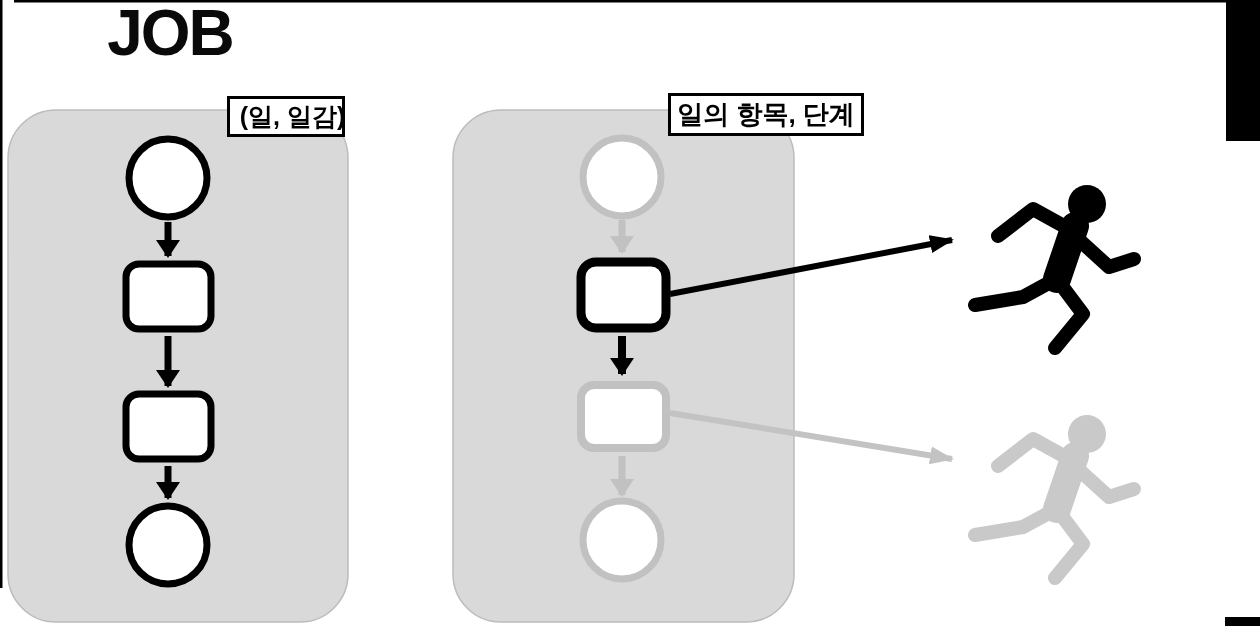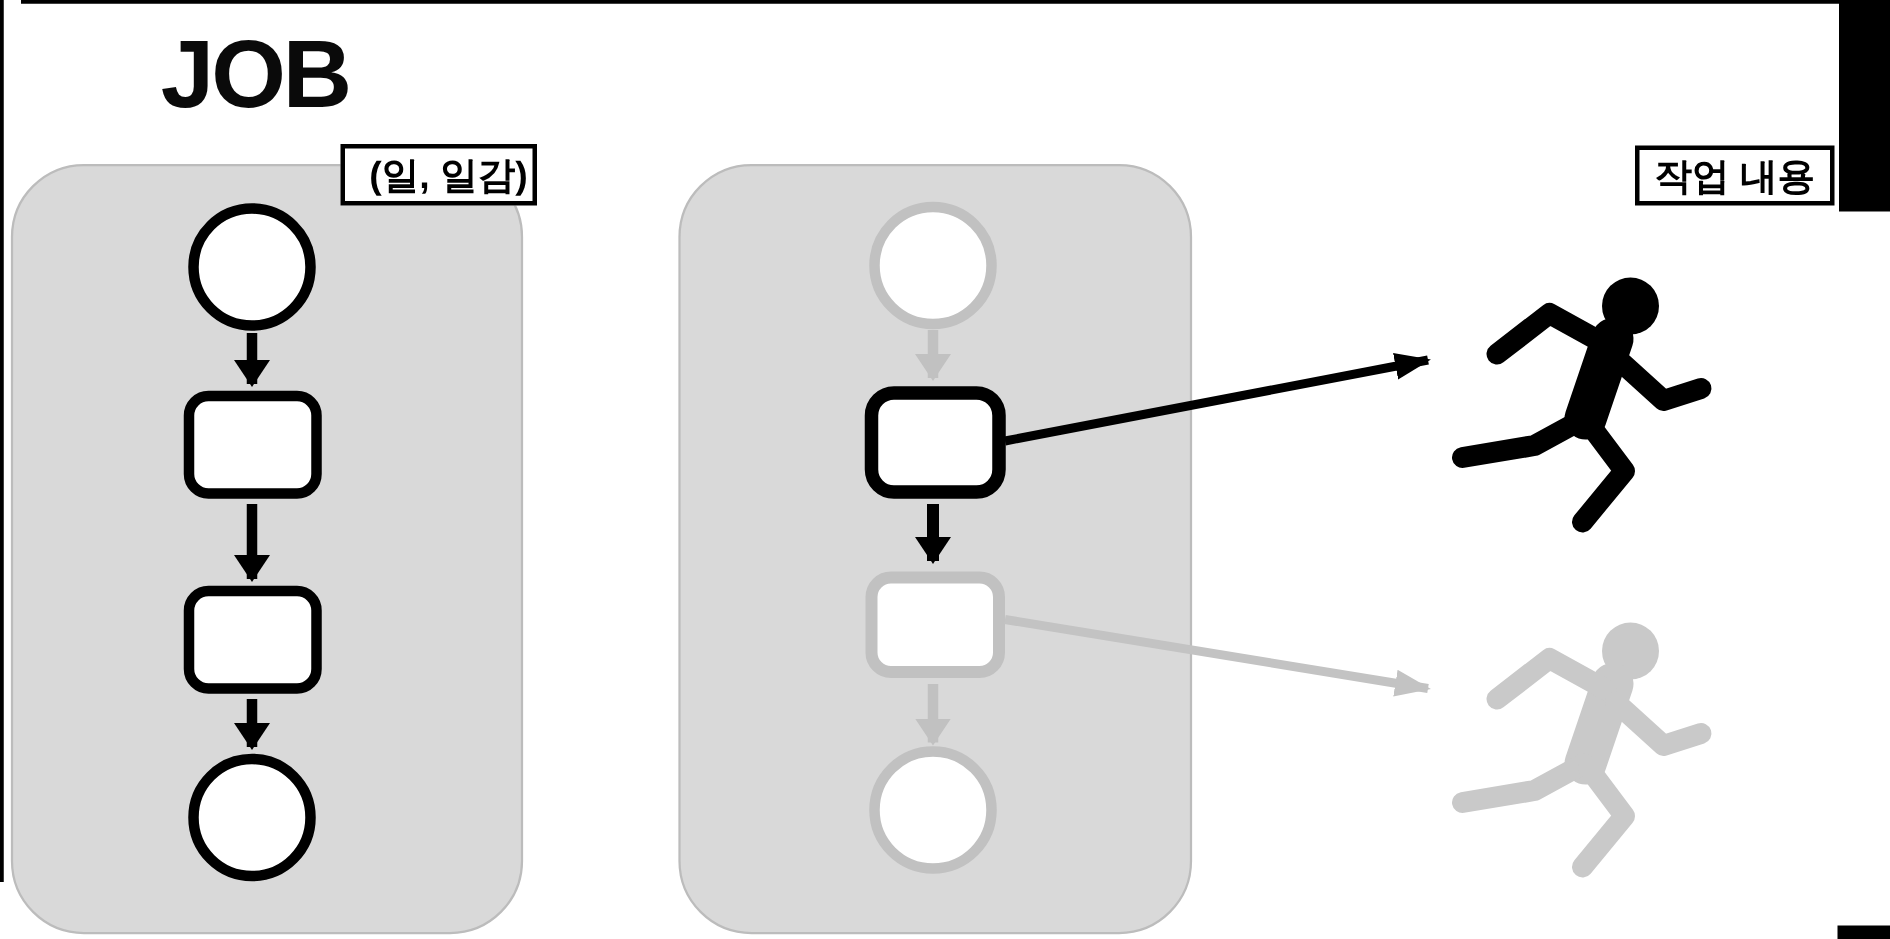--- a/index.html
+++ b/index.html
@@ -34,24 +34,24 @@
     background: #ffffff;
     border: 3px solid #000000;
     display: flex;
     align-items: center;
     justify-content: center;
     font-weight: 700;
     color: #000000;
     white-space: nowrap;
     z-index: 3;
   }
-  #job-heading     { left: 0;    width: 340px; margin-top: 16px; }
+  #job-heading     { left: 0;    width: 340px; }
   #step-heading    { left: 420px; width: 340px; }
   #tasklet-heading { left: 854px; width: 340px; }
-  #job-tag     { left: 227px;  top: 96px; width: 131px; height: 41px; font-size: 25px; padding-left: 13px; }
+  #job-tag     { left: 227px;  top: 96px; width: 118px; height: 41px; font-size: 25px; padding-left: 13px; }
   #step-tag    { left: 668px;  top: 93px; width: 196px; height: 43px; font-size: 26px; }
   #tasklet-tag { left: 1090px; top: 97px; width: 133px; height: 40px; font-size: 25px; }
 </style>
 </head>
 <body>
 
 <div id="stage">
 
   <svg id="diagram-svg" viewBox="0 0 1260 626" xmlns="http://www.w3.org/2000/svg">
     <defs>
@@ -117,15 +117,15 @@
 
     <rect x="14" y="0" width="1246" height="2.5" fill="#000000"></rect>
     <rect x="0" y="0" width="2.5" height="588" fill="#000000"></rect>
     <rect x="1226" y="0" width="34" height="141" fill="#000000"></rect>
     <rect x="1225" y="617" width="35" height="9" fill="#000000"></rect>
   </svg>
 
   <div class="heading" id="job-heading">JOB</div>
 
   <div class="tag" id="job-tag">(일, 일감)</div>
-  <div class="tag" id="tasklet-tag">작업 내용</div>
+  <div class="tag" id="step-tag">일의 항목, 단계</div>
 
 </div>
 
 </body></html>

